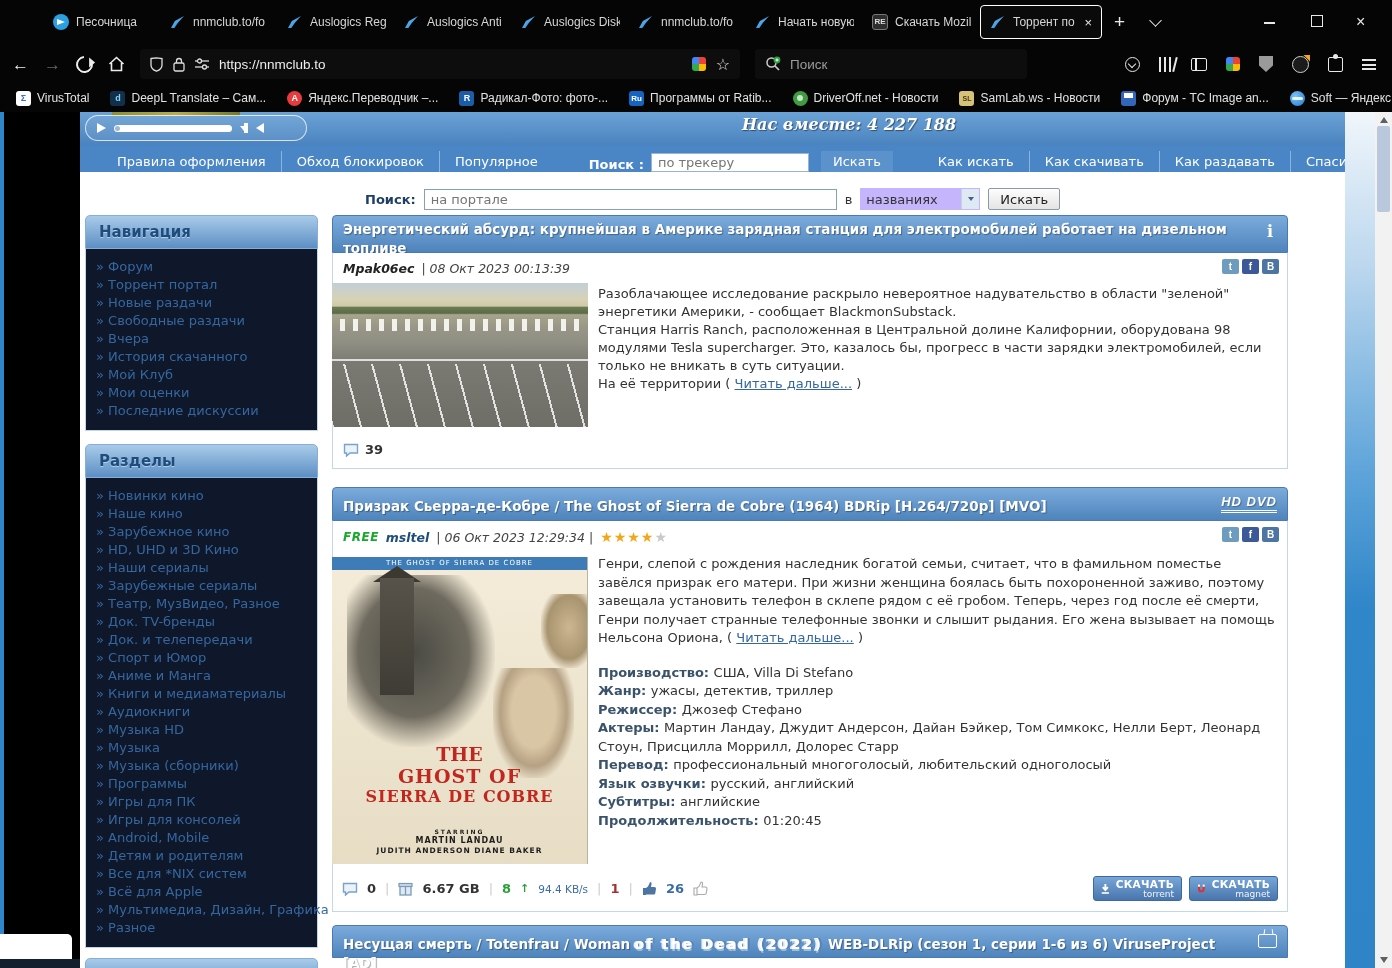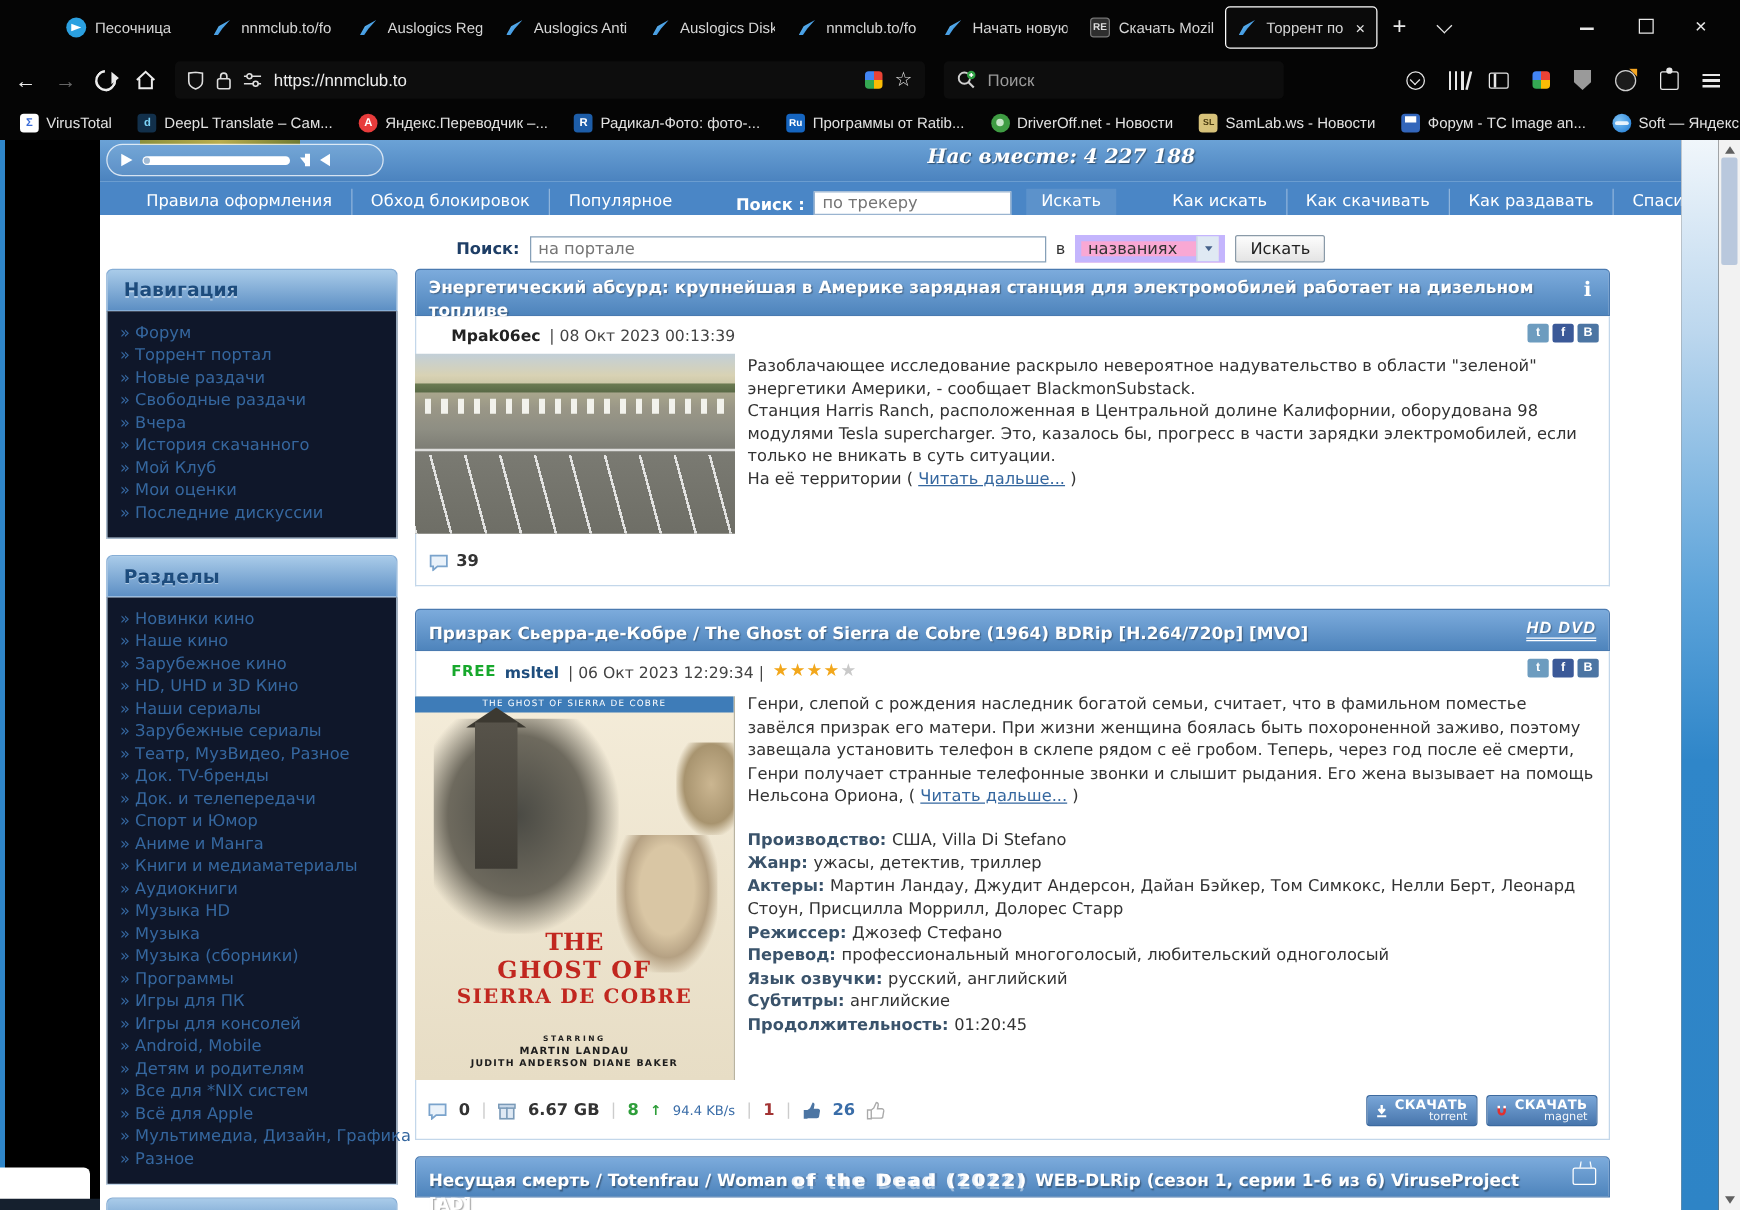--- a/index.html
+++ b/index.html
@@ -96,21 +96,21 @@
   .tn-link + .tn-link{border-left:1px solid rgba(255,255,255,.38);}
   .tn-sea-label{font-weight:bold;margin-left:36px;margin-right:7px;white-space:nowrap;}
   .tn-input{width:158px;height:19px;border:1px solid #9ab4d0;background:#fff;font:13px "DejaVu Sans",sans-serif;color:#555;padding:0 6px;box-sizing:border-box;}
   .tn-btn{margin-left:12px;padding:3px 12px;background:rgba(255,255,255,.10);color:#fff;cursor:pointer;white-space:nowrap;}
   .tn-links2{display:flex;margin-left:30px;}
 
   .portal-search{position:absolute;top:76px;left:285px;display:flex;align-items:center;gap:8px;font-size:13px;color:#333;}
   .ps-label{font-weight:bold;color:#1e3e66;}
   .ps-input{width:413px;height:21px;border:1px solid #86a0b8;font:13px "DejaVu Sans",sans-serif;color:#0f172a;padding:0 6px;box-sizing:border-box;}
   .ps-in{color:#333;}
-  .ps-select{width:120px;height:22px;border:5px solid #c4b5fd;background:#f9a8d4;display:flex;align-items:center;justify-content:space-between;padding-left:5px;box-sizing:border-box;cursor:pointer;text-align:center;}
+  .ps-select{width:120px;height:22px;border:1px solid #c4b5fd;background:#c4b5fd;display:flex;align-items:center;justify-content:space-between;padding-left:5px;box-sizing:border-box;cursor:pointer;text-align:center;}
   .ps-arrowbox{width:17px;height:20px;background:#dfe9f3;border-left:1px solid #c5d2e0;display:flex;align-items:center;justify-content:center;}
   .ps-arrow{width:0;height:0;border-top:4px solid #44618a;border-left:3.5px solid transparent;border-right:3.5px solid transparent;}
   .ps-btn{height:22px;padding:0 11px;border:1px solid #8a9aa8;background:linear-gradient(#fdfdfd,#e4e4e4);font:13px "DejaVu Sans",sans-serif;color:#222;border-radius:2px;cursor:pointer;}
 
   
   .side{position:absolute;left:5px;top:103px;width:233px;}
   .panel-h{height:34px;background:linear-gradient(#a9cbe9,#5d8fc4);border:1px solid #86aed6;border-radius:5px 5px 0 0;display:flex;align-items:center;padding:0 13px;box-sizing:border-box;font-weight:bold;font-size:15px;color:#1d4c7d;text-shadow:0 1px 0 rgba(255,255,255,.45);}
   .panel-b{border:1px solid #c3d7ea;border-top:none;background:#0f172a;padding:9px 0 10px;}
   .side-item{display:block;font-size:13px;line-height:18px;color:#35679f;padding-left:10px;cursor:pointer;white-space:nowrap;}
   .side-item::before{content:"» ";}
@@ -125,21 +125,21 @@
   .h1-a1{height:38px;}
   .h1-a2{height:34px;padding-top:8px;}
   .h1-a3{height:33px;padding-top:8px;margin-top:13px;}
   .info-i{position:absolute;right:14px;top:6px;color:#fff;font:bold 16px "DejaVu Serif",serif;cursor:pointer;}
   .hd-logo{position:absolute;right:10px;top:6px;font:italic 900 13px "Liberation Sans",sans-serif;color:#fff;letter-spacing:1px;border-bottom:3px double #fff;padding-bottom:1px;text-shadow:1px 1px 1px rgba(0,0,0,.3);}
   .tv-ic{position:absolute;right:10px;top:8px;width:19px;height:14px;border:1.6px solid #fff;border-radius:2px;box-sizing:border-box;}
   .tv-ic::before{content:"";position:absolute;left:5px;top:-6px;width:7px;height:5px;border-left:1.6px solid #fff;border-right:1.6px solid #fff;transform:perspective(6px) rotateX(14deg);}
   .art-body{position:relative;border:1px solid #c3d7ea;border-top:none;background:#fff;box-sizing:border-box;}
   .b-a1{height:216px;}
   .b-a2{height:391px;}
-  .author-row{position:absolute;top:8px;left:28px;font-size:12.5px;color:#444;display:flex;align-items:center;gap:7px;}
+  .author-row{position:absolute;top:8px;left:10px;font-size:12.5px;color:#444;display:flex;align-items:center;gap:7px;font-style:italic;}
   .author{font-weight:bold;color:#222;}
   .author2{font-weight:bold;color:#1e4d7d;}
   .free{color:#17a82c;font-weight:bold;font-size:12px;letter-spacing:.5px;}
   .stars-full{color:#f2a71b;font-size:14px;letter-spacing:1px;}
   .stars-empty{color:#c9c9c9;font-size:14px;}
   .social{position:absolute;top:6px;right:8px;display:flex;gap:3px;}
   .s-ico{width:17px;height:15px;border-radius:2px;color:#fff;font:bold 10px/15px "Liberation Sans",sans-serif;text-align:center;cursor:pointer;}
   .s-tw{background:#6d9cbf;}
   .s-fb{background:#3b5998;}
   .s-vk{background:#4c75a3;}
@@ -490,22 +490,22 @@
                 <div class="p-c1">MARTIN LANDAU</div>
                 <div class="p-c2">JUDITH ANDERSON   DIANE BAKER</div>
               </div>
             </div>
 
             <div class="a2-text">
               <p class="desc"><span>Генри, слепой с рождения наследник богатой семьи, считает, что в фамильном поместье завёлся призрак его матери. При жизни женщина боялась быть похороненной заживо, поэтому завещала установить телефон в склепе рядом с её гробом. Теперь, через год после её смерти, Генри получает странные телефонные звонки и слышит рыдания. Его жена вызывает на помощь Нельсона Ориона, ( </span><a class="readmore">Читать дальше...</a><span> )</span></p>
               <div class="details">
                 <div class="detail-line"><span class="d-label">Производство</span><span>США, Villa Di Stefano</span></div>
                   <div class="detail-line"><span class="d-label">Жанр</span><span>ужасы, детектив, триллер</span></div>
+                  <div class="detail-line"><span class="d-label">Режиссер</span><span>Джозеф Стефано</span></div>
                   <div class="detail-line"><span class="d-label">Актеры</span><span>Мартин Ландау, Джудит Андерсон, Дайан Бэйкер, Том Симкокс, Нелли Берт, Леонард Стоун, Присцилла Моррилл, Долорес Старр</span></div>
-                  <div class="detail-line"><span class="d-label">Режиссер</span><span>Джозеф Стефано</span></div>
                   <div class="detail-line"><span class="d-label">Перевод</span><span>профессиональный многоголосый, любительский одноголосый</span></div>
                   <div class="detail-line"><span class="d-label">Язык озвучки</span><span>русский, английский</span></div>
                   <div class="detail-line"><span class="d-label">Субтитры</span><span>английские</span></div>
                   <div class="detail-line"><span class="d-label">Продолжительность</span><span>01:20:45</span></div>
               </div>
             </div>
 
             <div class="stats-row">
               <svg width="16" height="14" viewBox="0 0 16 14">
                   <path d="M1.5 1.5 h13 v8.5 h-7.5 l-3.5 3 v-3 h-2 z" fill="#eaf2fa" stroke="#7aa3cc" stroke-width="1.4"></path>

